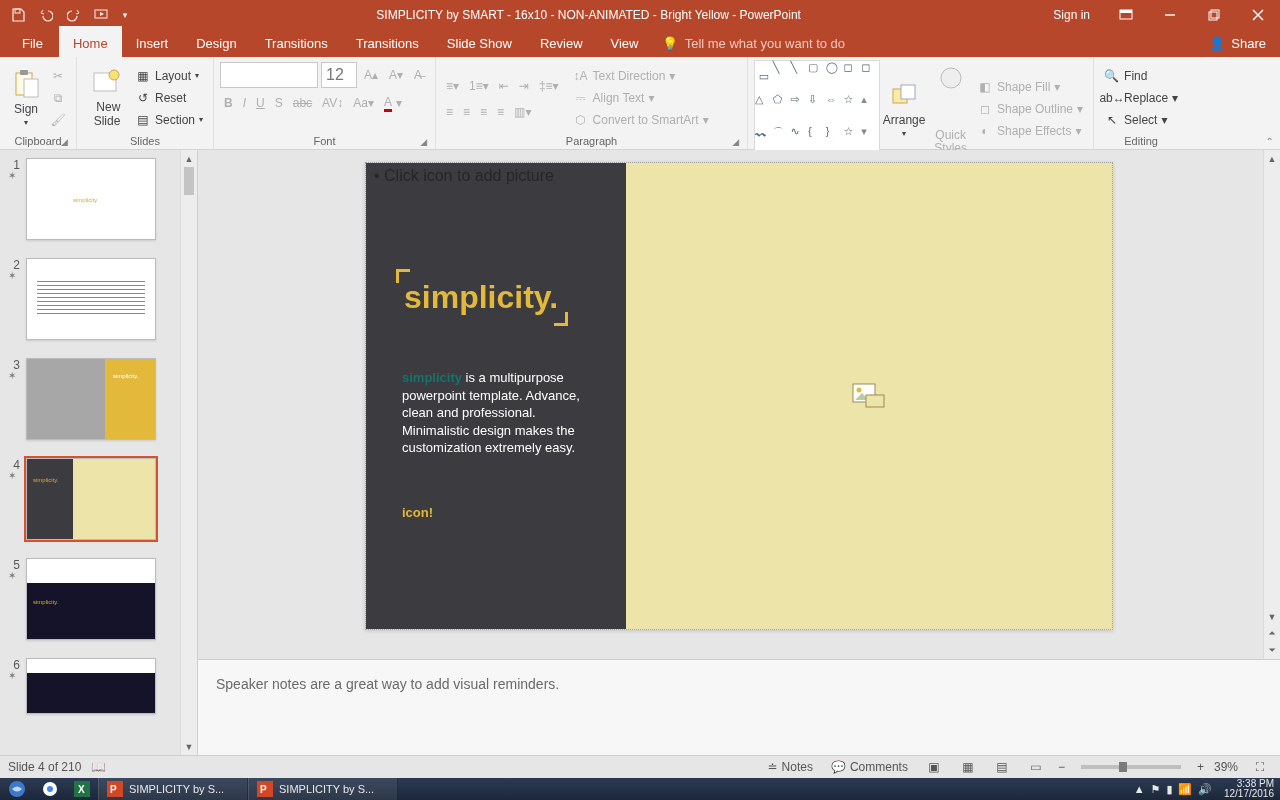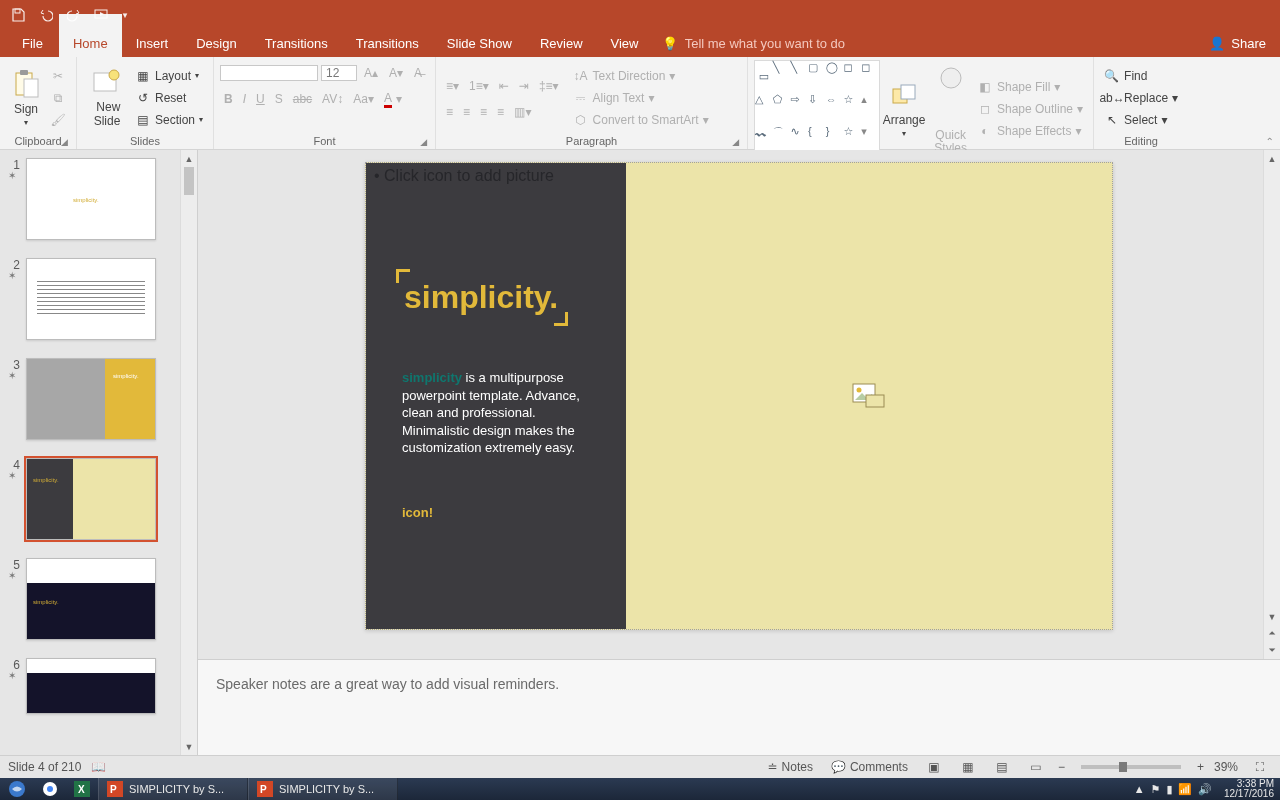--- a/index.html
+++ b/index.html
@@ -9,39 +9,39 @@
 .titlebar { background: #b7472a; height: 30px; display: flex; align-items: center; color: #fff; font-size: 12px; }
 .titlebar .qat { display: flex; align-items: center; gap: 4px; padding: 0 6px; }
 .titlebar .qat .qbtn { width: 24px; height: 24px; display: flex; align-items: center; justify-content: center; color: #fff; opacity: 0.9; }
 .titlebar .title { flex: 1; text-align: center; }
 .titlebar .winbtns { display: flex; align-items: center; }
 .titlebar .winbtns .wb { width: 44px; height: 30px; display: flex; align-items: center; justify-content: center; }
 .titlebar .winbtns .signin { width: auto; padding: 0 14px; }
 
 
 .ribtabs { background: #b7472a; height: 27px; display: flex; align-items: flex-end; color: #fff; font-size: 13px; padding-left: 6px; }
-.ribtabs .tab { padding: 22px 14px 6px 14px; cursor: pointer; }
+.ribtabs .tab { padding: 10px 14px 6px 14px; cursor: pointer; }
 .ribtabs .tab.file { padding: 6px 16px; }
 .ribtabs .tab.active { background: #f3f3f3; color: #b7472a; }
 .ribtabs .tell { display: flex; align-items: center; gap: 6px; padding: 6px 10px; color: #f4c9bf; }
 .ribtabs .share { margin-left: auto; padding: 6px 14px; display: flex; align-items: center; gap: 6px; }
 
 
 .ribbon { background: #f3f3f3; height: 93px; border-bottom: 1px solid #d4d4d4; display: flex; font-size: 12px; color: #444; position: relative; }
 .group { border-right: 1px solid #e0e0e0; padding: 3px 6px 0 6px; display: flex; flex-direction: column; }
 .group .grow { flex: 1; display: flex; }
 .group .label { text-align: center; font-size: 11px; color: #666; padding-bottom: 2px; position: relative; }
 .group .label .dlg { position: absolute; right: 2px; bottom: 2px; font-size: 9px; color: #888; }
 .bigbtn { width: 40px; display: flex; flex-direction: column; align-items: center; justify-content: center; gap: 2px; padding: 2px 2px; }
 .bigbtn .ic { width: 32px; height: 32px; display: flex; align-items: center; justify-content: center; }
 .smbtn { display: flex; align-items: center; gap: 4px; padding: 2px 4px; height: 22px; white-space: nowrap; }
 .vcol { display: flex; flex-direction: column; justify-content: center; }
 .smico { width: 16px; height: 16px; display: inline-flex; align-items: center; justify-content: center; }
 .disabled { color: #b0b0b0; }
-.inputbox { border: 1px solid #c8c8c8; background: #fff; height: 16px; font-size: 12px; padding: 0 4px; color: #777; }
+.inputbox { border: 1px solid #c8c8c8; background: #fff; height: 26px; font-size: 16px; padding: 0 4px; color: #777; }
 .ribbon .chev { position: absolute; right: 6px; bottom: 2px; color: #888; font-size: 10px; }
 
 
 .workarea { position: absolute; top: 150px; bottom: 45px; left: 0; right: 0; display: flex; }
 .thumbpane { width: 198px; background: #e6e6e6; border-right: 1px solid #cfcfcf; overflow: hidden; position: relative; }
 .thumbpane .scrolltrack { position: absolute; right: 0; top: 0; bottom: 0; width: 17px; background: #ededed; border-left: 1px solid #dcdcdc; }
 .thumbpane .scrolltrack .sbtn { height: 17px; display: flex; align-items: center; justify-content: center; color: #666; font-size: 9px; }
 .thumbpane .scrolltrack .sthumb { position: absolute; top: 17px; left: 3px; right: 3px; height: 28px; background: #c4c4c4; }
 .thumbs { padding: 8px 4px 8px 8px; }
 .thumbrow { display: flex; gap: 6px; margin-bottom: 18px; }
@@ -116,20 +116,47 @@
         </svg>
       </div>
     <div class="qbtn">
         <svg width="16" height="14" viewBox="0 0 16 14">
           <rect x="1" y="2" width="12" height="8" fill="none" stroke="#fff"></rect>
           <path d="M6 4l4 2-4 2z" fill="#fff"></path>
         </svg>
       </div>
     <div class="qbtn" style="width:14px;font-size:9px;">▾</div>
   </div>
+  <div class="title">SIMPLICITY by SMART - 16x10 - NON-ANIMATED - Bright Yellow  -  PowerPoint</div>
+  <div class="winbtns">
+    <div class="wb signin">Sign in</div>
+    <div class="wb">
+        <svg width="14" height="12">
+          <rect x="1" y="1" width="12" height="9" fill="none" stroke="#fff"></rect>
+          <rect x="1" y="1" width="12" height="3" fill="#fff"></rect>
+        </svg>
+      </div>
+    <div class="wb">
+        <svg width="12" height="12">
+          <line x1="1" y1="6" x2="11" y2="6" stroke="#fff" stroke-width="1.4"></line>
+        </svg>
+      </div>
+    <div class="wb">
+        <svg width="12" height="12">
+          <rect x="1" y="3" width="8" height="8" fill="none" stroke="#fff"></rect>
+          <rect x="3" y="1" width="8" height="8" fill="none" stroke="#fff"></rect>
+        </svg>
+      </div>
+    <div class="wb">
+        <svg width="12" height="12">
+          <line x1="1" y1="1" x2="11" y2="11" stroke="#fff" stroke-width="1.4"></line>
+          <line x1="11" y1="1" x2="1" y2="11" stroke="#fff" stroke-width="1.4"></line>
+        </svg>
+      </div>
+  </div>
 </div>
 
 <div class="ribtabs">
   <div class="tab file">File</div>
   <div class="tab active">Home</div>
   <div class="tab">Insert</div>
   <div class="tab">Design</div>
   <div class="tab">Transitions</div>
   <div class="tab">Transitions</div>
   <div class="tab">Slide Show</div>

